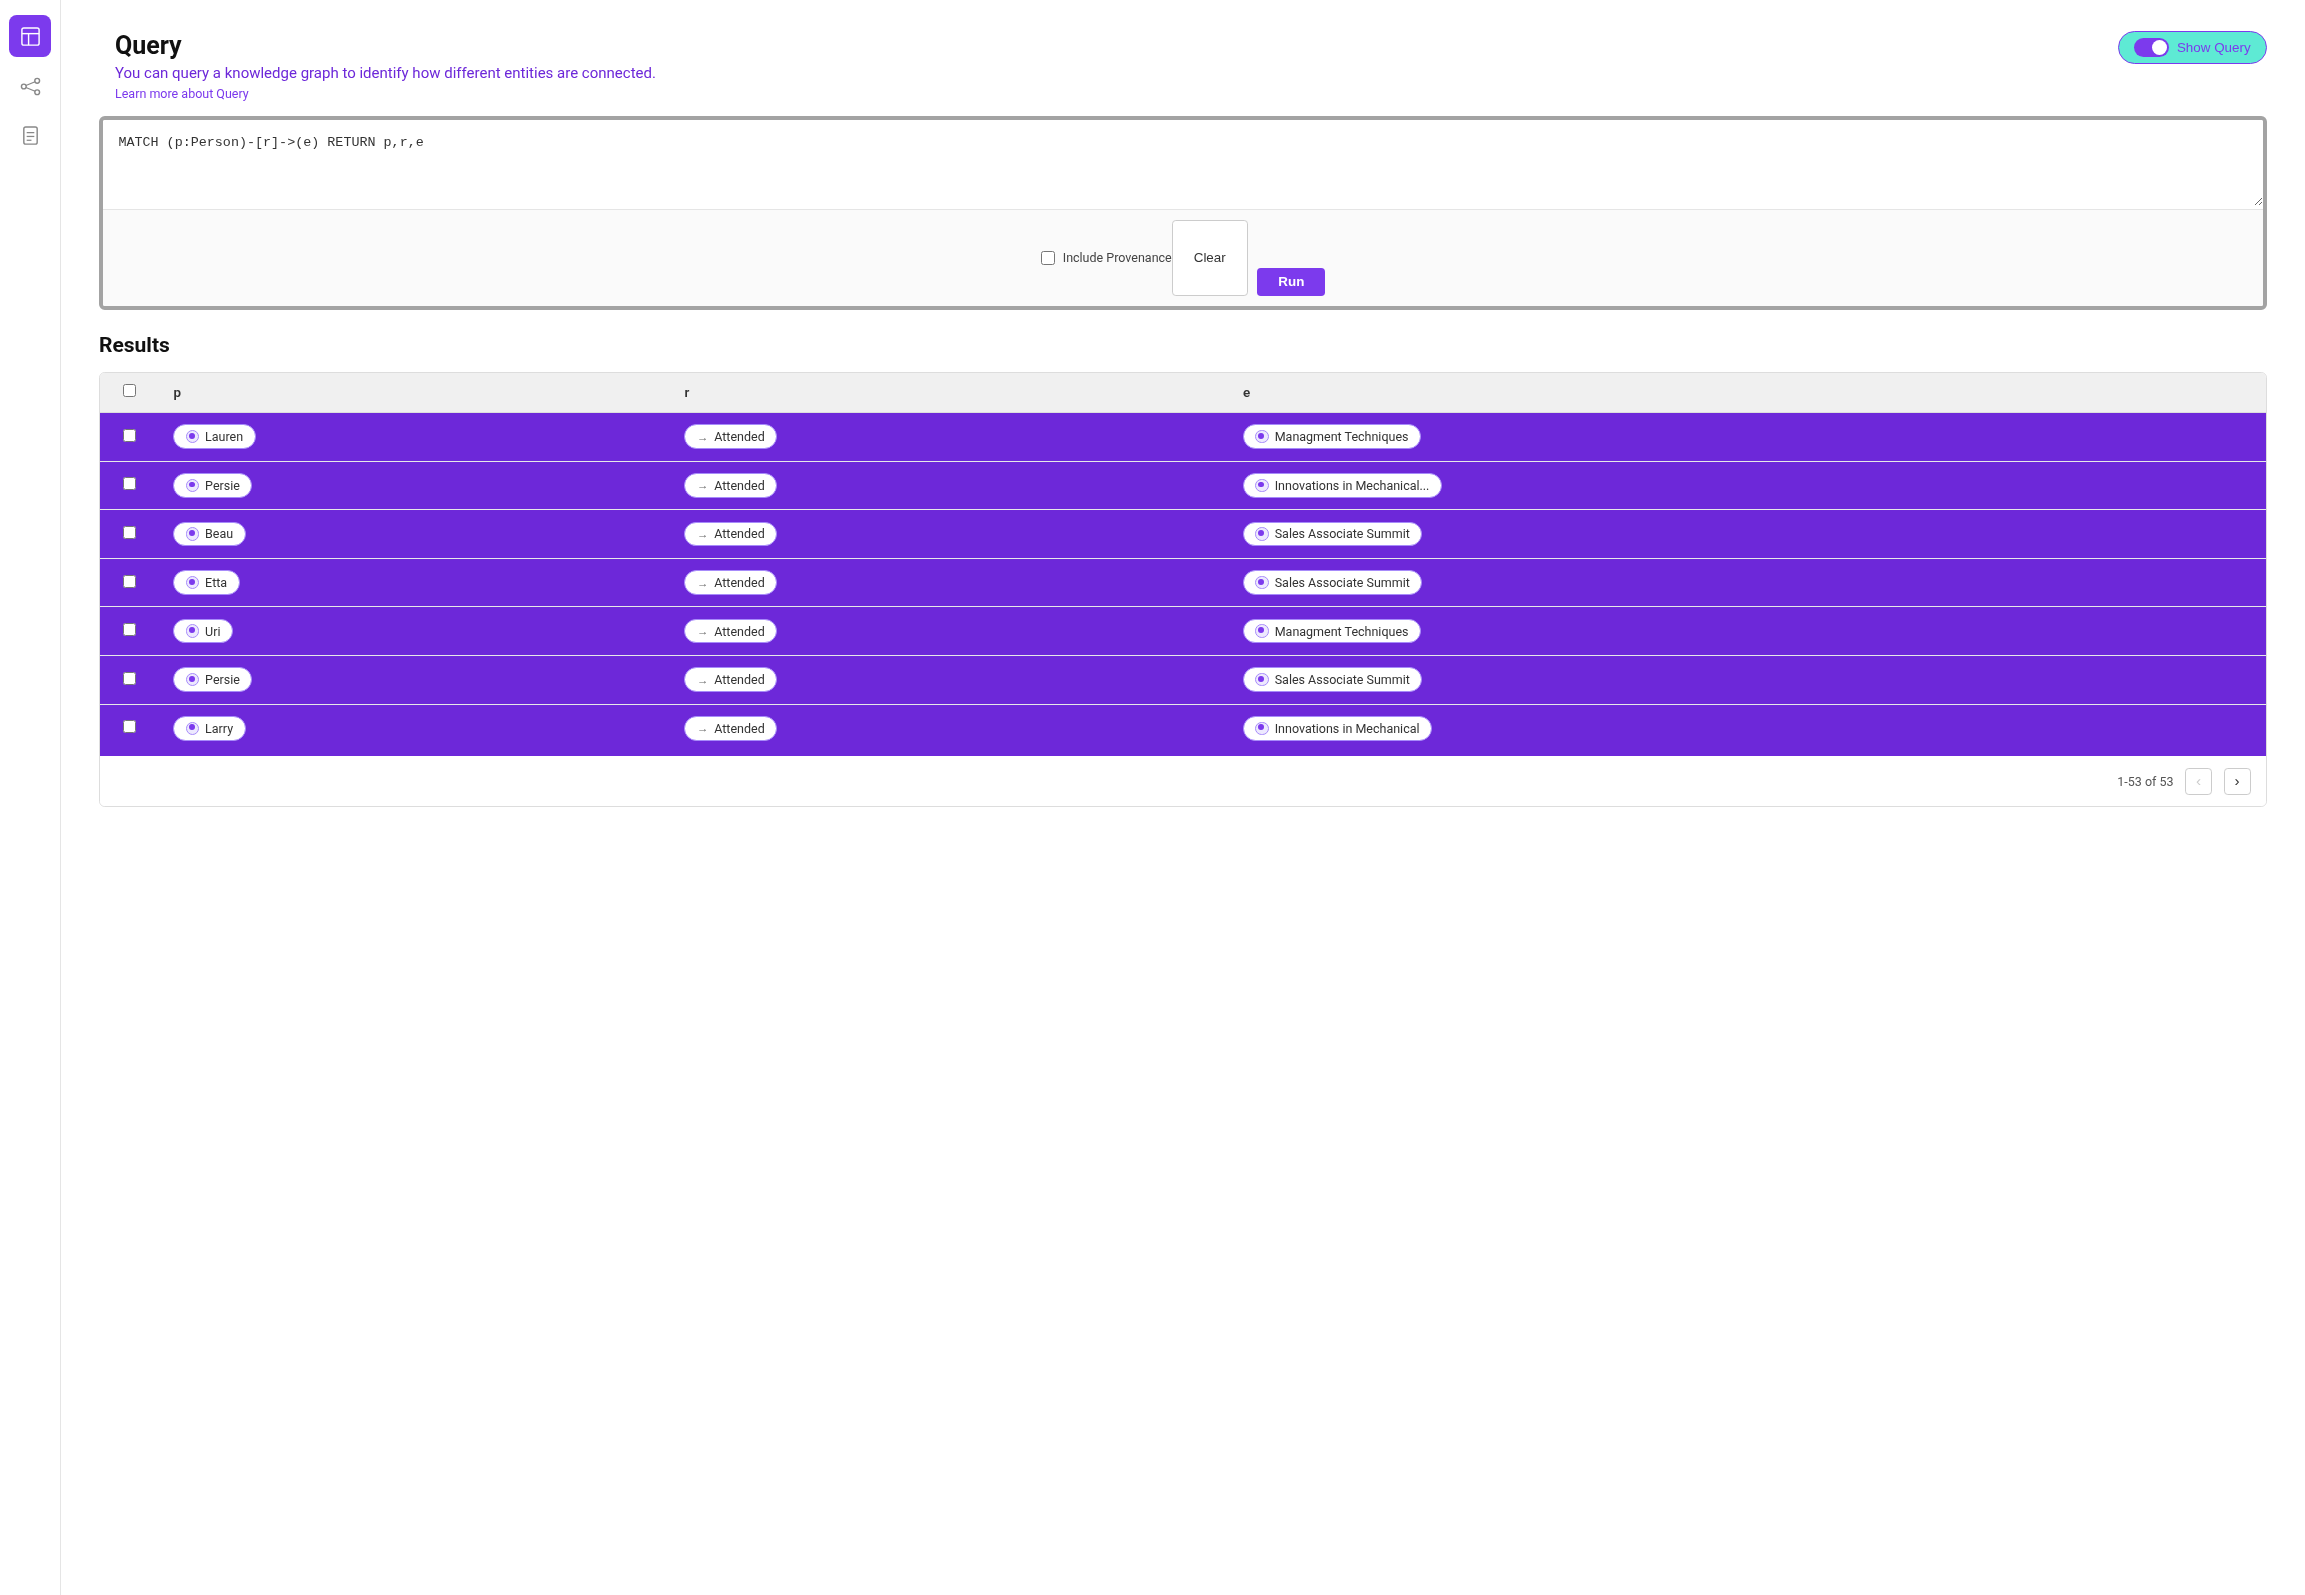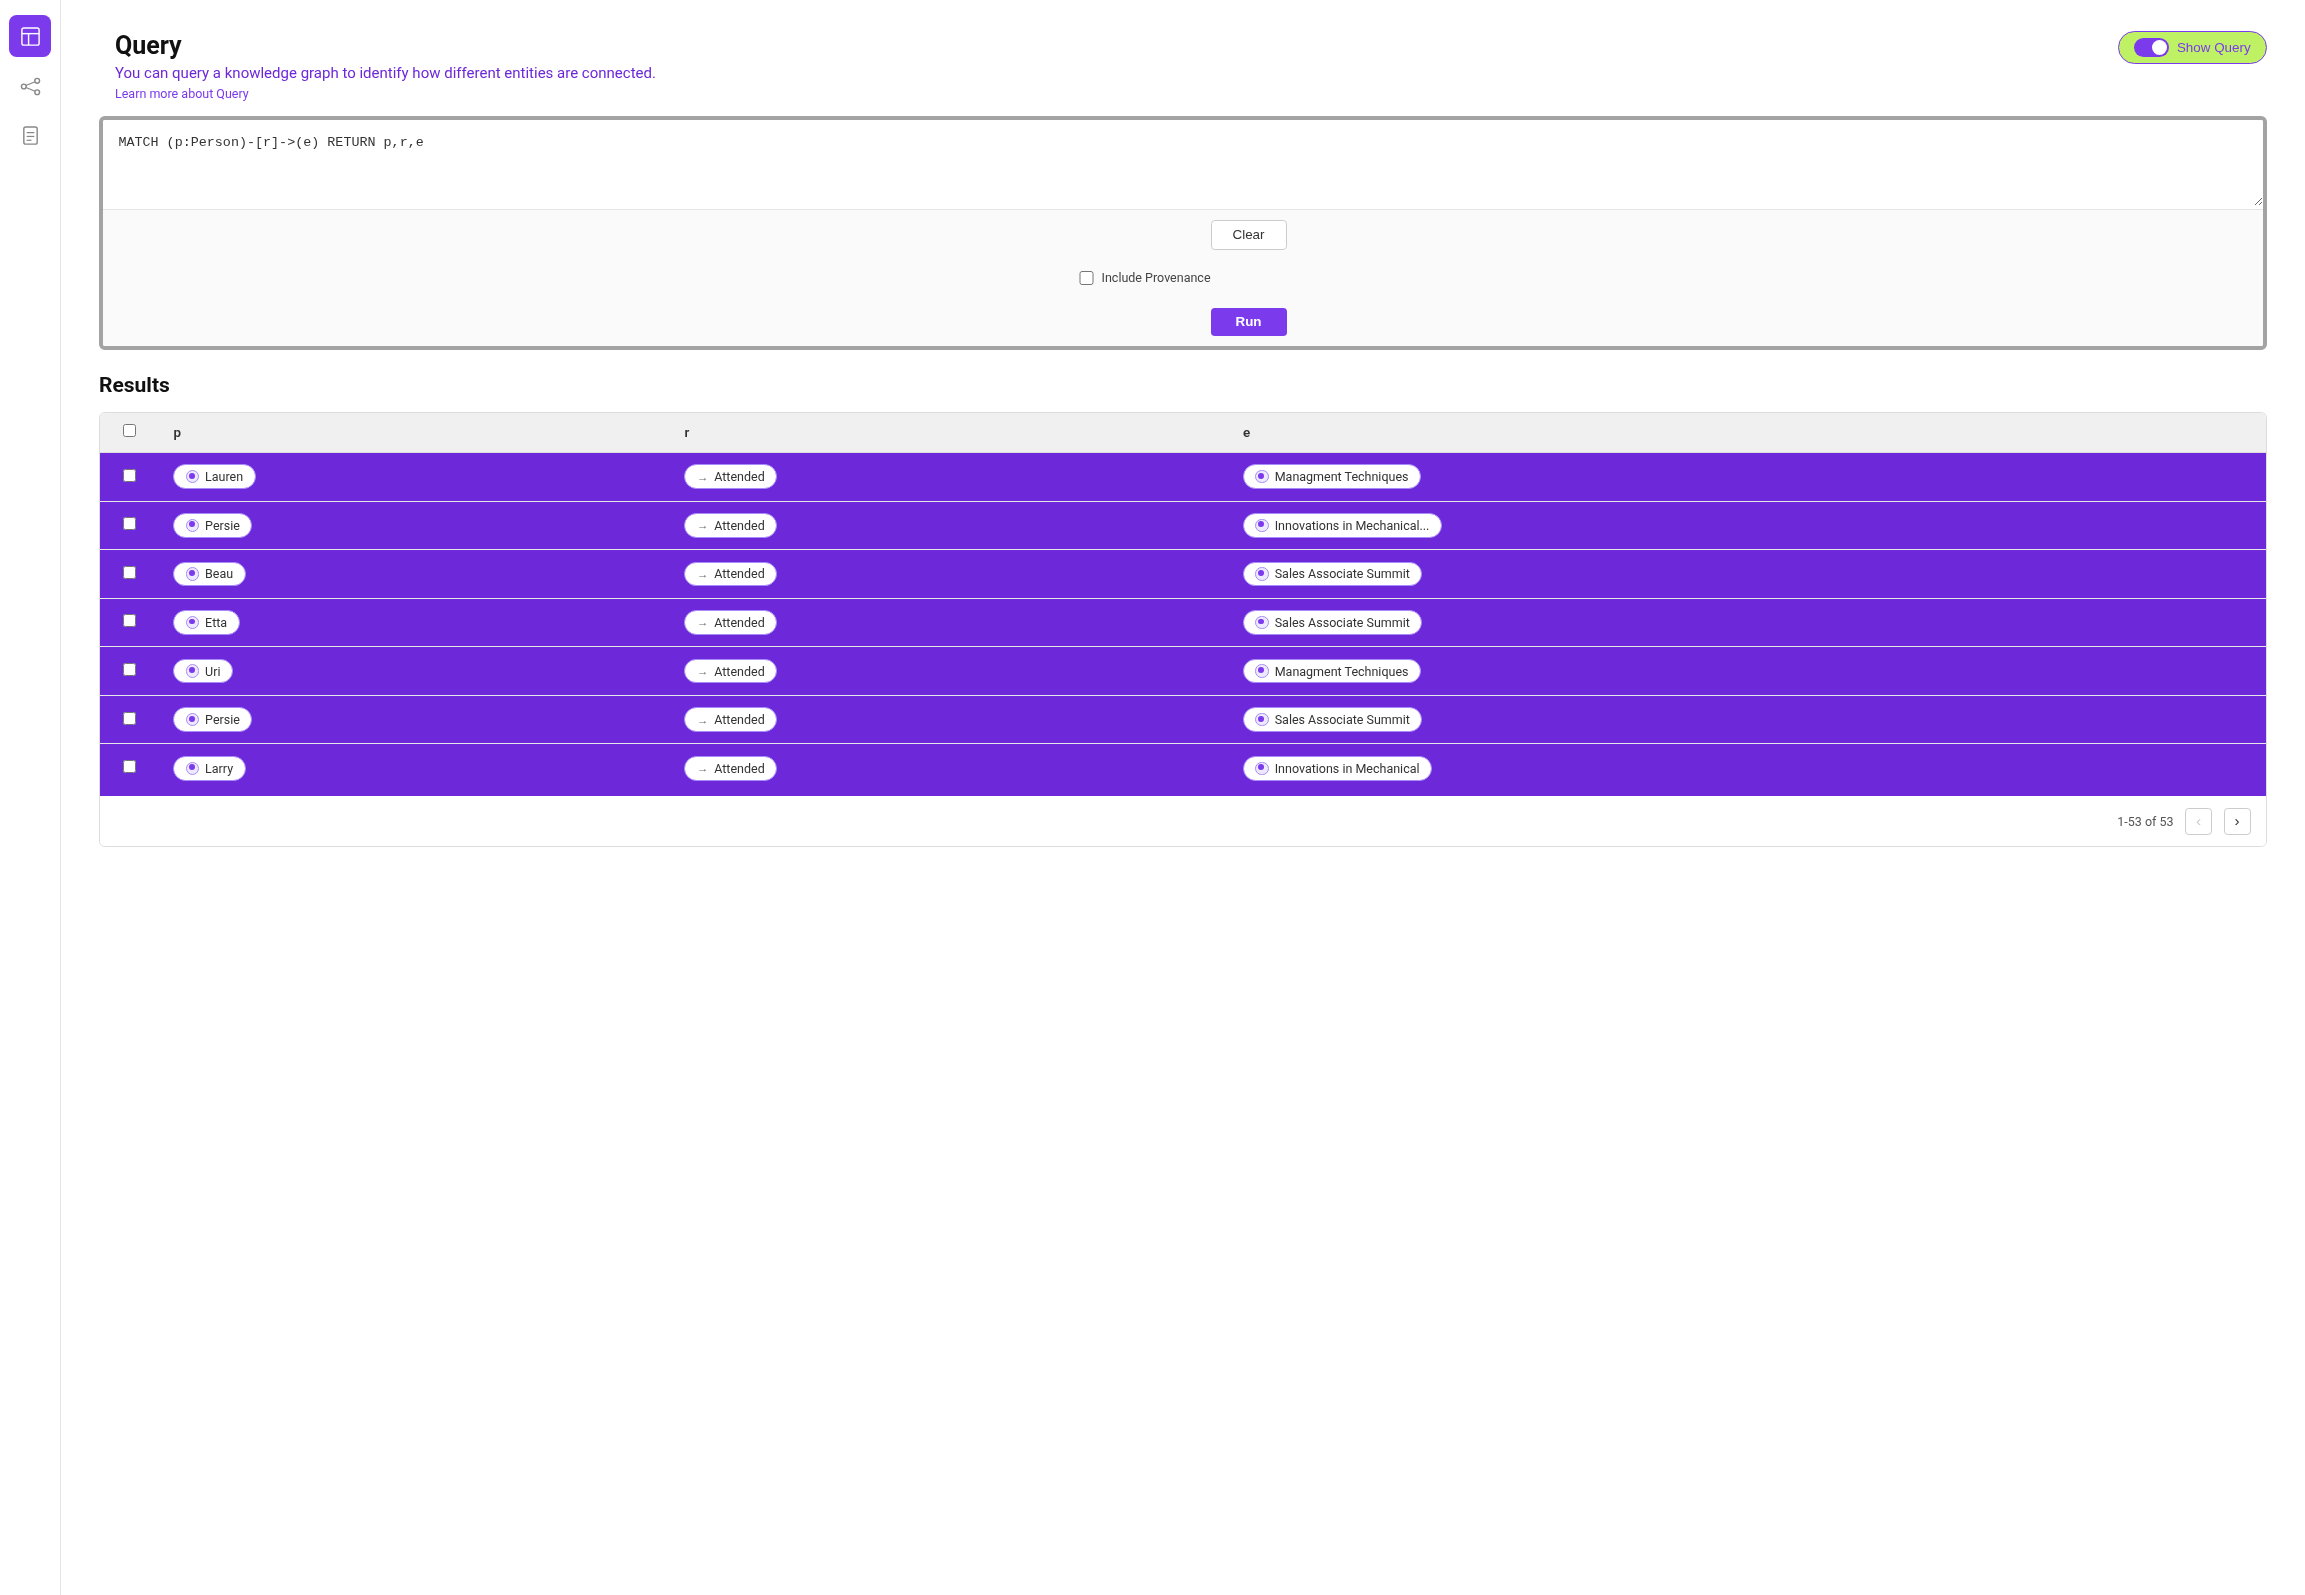--- a/index.html
+++ b/index.html
@@ -69,21 +69,21 @@
 
     
     .show-query-btn {
       display: flex;
       align-items: center;
       gap: 7.7px;
       border: 1.9px solid #7c3aed;
       border-radius: 23px;
       padding: 5.8px 15.4px;
       cursor: pointer;
-      background: #bef264;
+      background: #5eead4;
       color: #7c3aed;
       font-size: 13.4px;
       font-weight: 500;
       white-space: nowrap;
     }
     .toggle-track {
       width: 35px;
       height: 19px;
       background: #7c3aed;
       border-radius: 9.6px;
@@ -135,21 +135,20 @@
       color: #444;
     }
     .include-provenance input[type="checkbox"] {
       width: 14.4px;
       height: 14.4px;
       cursor: pointer;
     }
     .toolbar-buttons {
       display: flex;
       gap: 9.6px;
-      flex-direction: column;
     }
     .btn-clear {
       border: 1px solid #ccc;
       background: #fff;
       color: #333;
       padding: 6.7px 21px;
       border-radius: 3.8px;
       cursor: pointer;
       font-size: 13.4px;
     }

